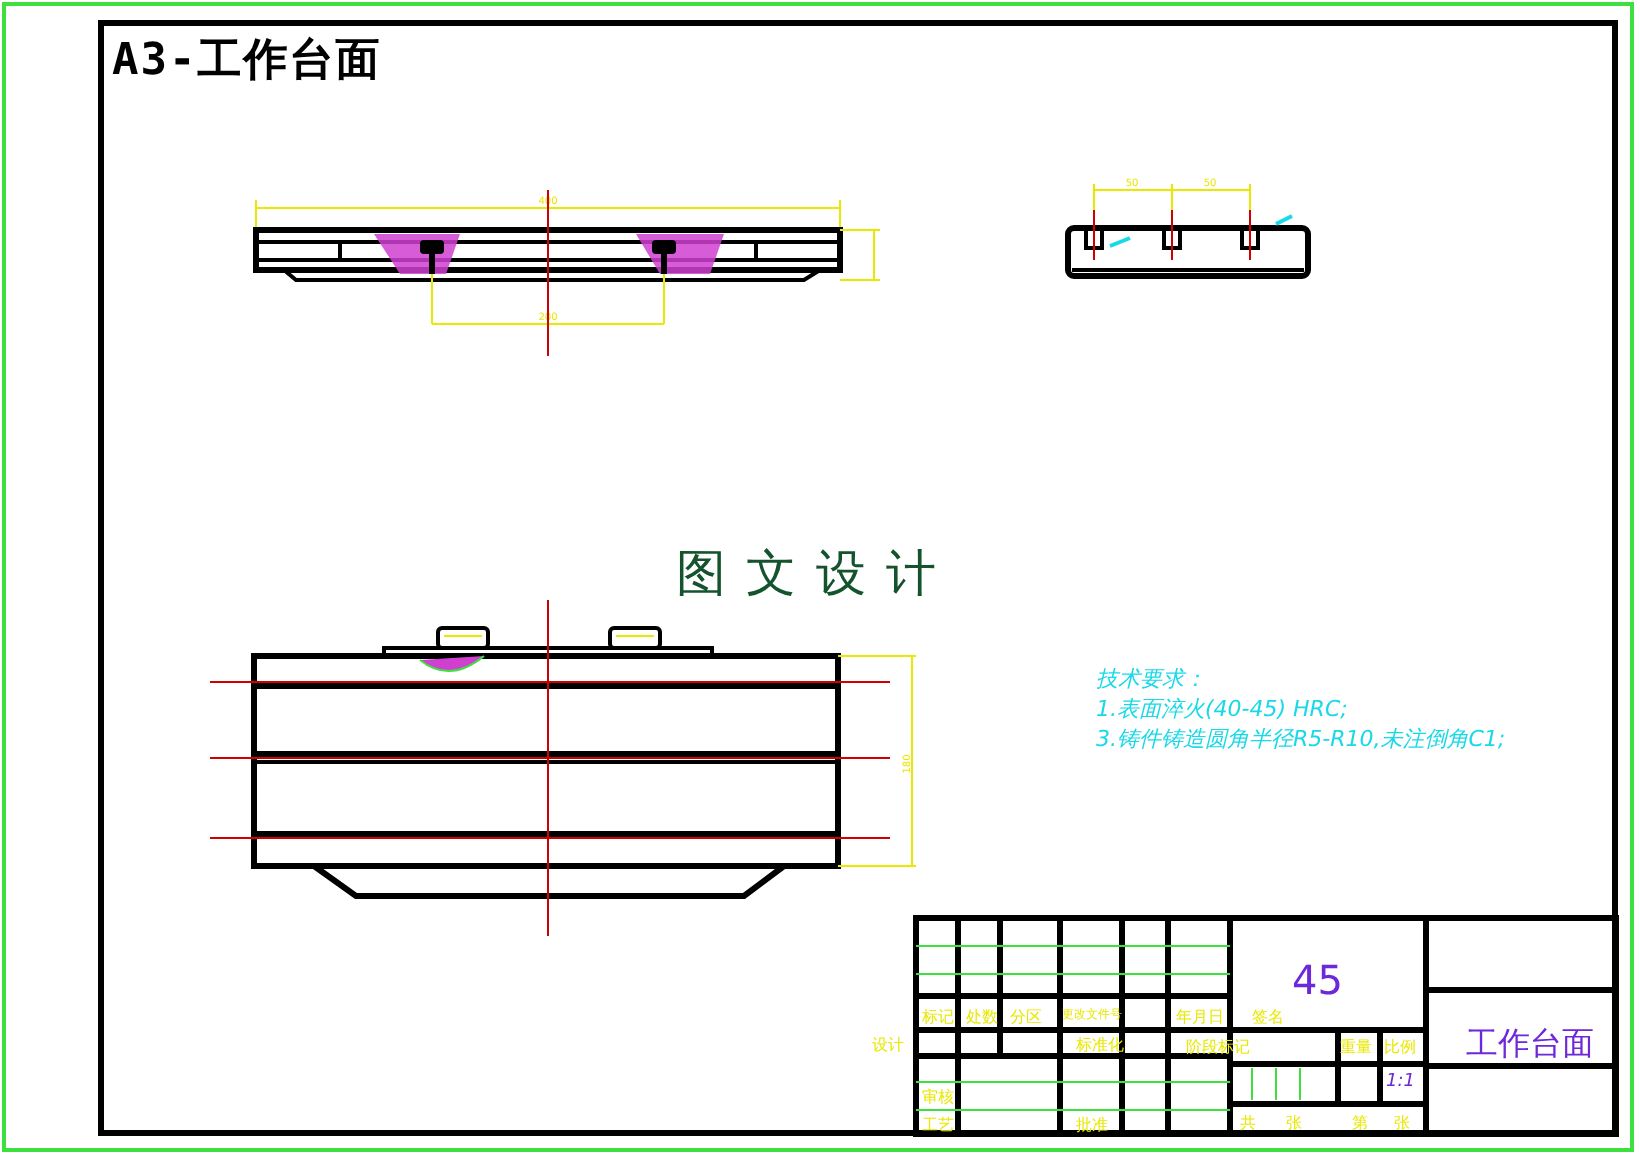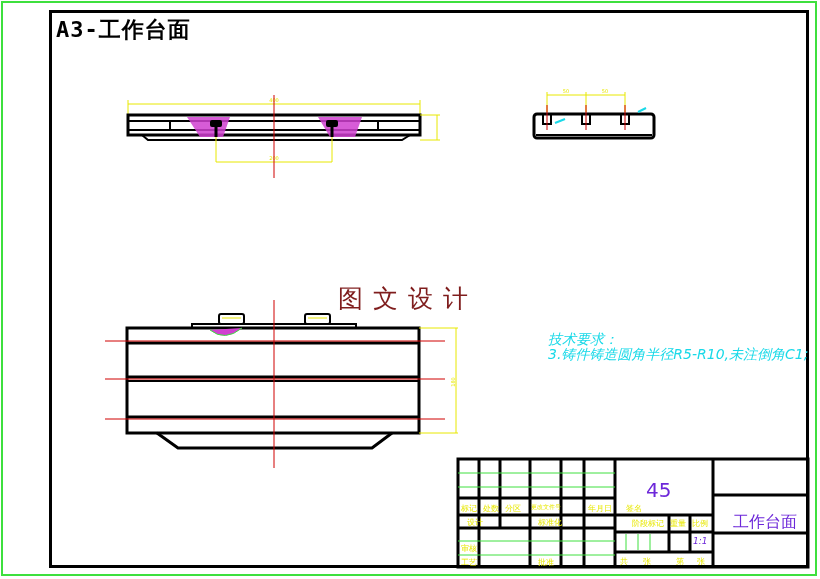--- a/index.html
+++ b/index.html
@@ -1,21 +1,21 @@
 <!DOCTYPE html>
 <html><head>
 <meta charset="utf-8">
 <style>
   html,body{margin:0;padding:0;background:#fff;}
   body{width:820px;height:579px;position:relative;overflow:hidden;font-family:"DejaVu Sans",sans-serif;}
   .outer{position:absolute;left:1px;top:1px;width:816px;height:575px;border:2px solid #3ee03e;box-sizing:border-box;}
   .frame{position:absolute;left:49px;top:10px;width:760px;height:558px;border:3px solid #000;box-sizing:border-box;}
   .title{position:absolute;left:56px;top:15px;color:#000000;font-family:"DejaVu Sans Mono",monospace;font-weight:bold;font-size:22px;letter-spacing:1px;}
-  .watermark{position:absolute;left:338px;top:282px;font-family:"DejaVu Serif",serif;font-size:25px;letter-spacing:10px;color:#7f1d1d;}
-  .notes{position:absolute;left:548px;top:332px;color:#19d9e8;font-size:14px;font-style:italic;line-height:15px;}
+  .watermark{position:absolute;left:338px;top:270px;font-family:"DejaVu Serif",serif;font-size:25px;letter-spacing:10px;color:#14532d;}
+  .notes{position:absolute;left:548px;top:332px;color:#19d9e8;font-size:11px;font-style:italic;line-height:15px;}
   svg.dwg{position:absolute;left:0;top:0;}
   .tb{position:absolute;font-size:8px;color:#e8e800;white-space:nowrap;}
   .tbc{position:absolute;color:#6d28d9;white-space:nowrap;}
 </style>
 </head>
 <body>
 
 <div class="outer"></div>
 <div class="frame"></div>
 
@@ -119,35 +119,36 @@
     <line x1="626" y1="534" x2="626" y2="550"></line>
     <line x1="638" y1="534" x2="638" y2="550"></line>
     <line x1="650" y1="534" x2="650" y2="550"></line>
   </g>
 </svg>
 
 <div class="watermark">图文设计</div>
 
 <div class="notes">
   <div>技术要求：</div>
+  <div>1.表面淬火(40-45) HRC;</div>
   <div>3.铸件铸造圆角半径R5-R10,未注倒角C1;</div>
 </div>
 
 <div class="tb" style="left:461px;top:503px;">标记</div>
 <div class="tb" style="left:483px;top:503px;">处数</div>
 <div class="tb" style="left:505px;top:503px;">分区</div>
 <div class="tb" style="left:531px;top:503px;font-size:6px;">更改文件号</div>
 <div class="tb" style="left:595px;top:503px;padding-left:31px;">签名</div>
 <div class="tb" style="left:588px;top:503px;">年月日</div>
-<div class="tb" style="left:467px;top:517px;">设计</div>
+<div class="tb" style="left:436px;top:517px;">设计</div>
 <div class="tb" style="left:538px;top:517px;">标准化</div>
 <div class="tb" style="left:461px;top:543px;">审核</div>
 <div class="tb" style="left:461px;top:557px;">工艺</div>
 <div class="tb" style="left:538px;top:557px;">批准</div>
-<div class="tb" style="left:632px;top:518px;">阶段标记</div>
+<div class="tb" style="left:593px;top:518px;">阶段标记</div>
 <div class="tb" style="left:670px;top:518px;">重量</div>
 <div class="tb" style="left:692px;top:518px;">比例</div>
 <div class="tb" style="left:620px;top:556px;">共</div>
 <div class="tb" style="left:643px;top:556px;">张</div>
 <div class="tb" style="left:676px;top:556px;">第</div>
 <div class="tb" style="left:697px;top:556px;">张</div>
 <div class="tbc" style="left:646px;top:478px;font-size:20px;">45</div>
 <div class="tbc" style="left:693px;top:536px;font-size:9px;font-style:italic;">1:1</div>
 <div class="tbc" style="left:733px;top:512px;font-size:16px;">工作台面</div>
 

